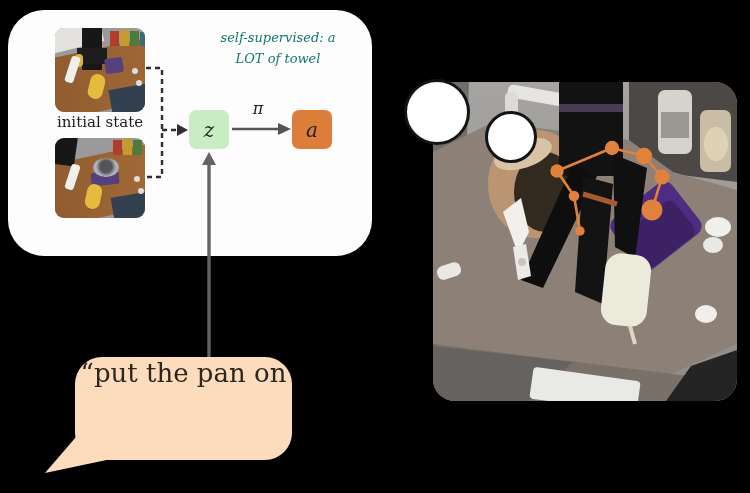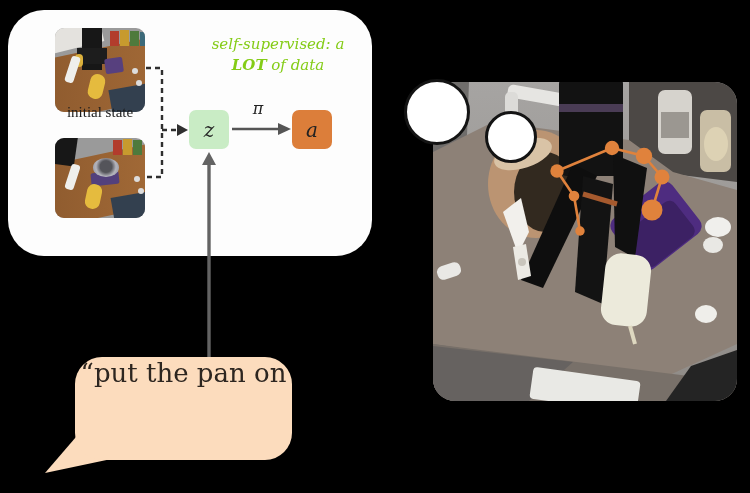--- a/index.html
+++ b/index.html
@@ -6,25 +6,25 @@
   #stage{position:relative;width:750px;height:493px;background:#000;overflow:hidden;
          font-family:"DejaVu Serif","Liberation Serif",serif;}
   .abs{position:absolute;}
   
   #panel{left:8px;top:10px;width:364px;height:246px;background:#fdfdfd;border-radius:36px;}
   .thumb{width:90px;overflow:hidden;border-radius:9px;background:#9a9a9a;}
   #thumb-initial{left:55px;top:28px;height:84px;}
   #thumb-goal{left:55px;top:138px;height:80px;}
   .thumb .abs{position:absolute;}
   .caption{width:120px;text-align:center;font-size:15px;color:#1c1c1c;}
-  #caption-initial{left:40px;top:104px;font-family:Liberation Serif, serif;}
+  #caption-initial{left:40px;top:113px;}
   #caption-goal{left:40px;top:221px;}
-  #headline{left:192px;top:34px;width:172px;text-align:center;font-style:italic;
-            font-size:15px;line-height:21px;color:#84cc16;}
-  #headline b{font-weight:bold;margin-top:33px;}
+  #headline{left:192px;top:27px;width:172px;text-align:center;font-style:italic;
+            font-size:13px;line-height:21px;color:#0f766e;}
+  #headline b{font-weight:normal;margin-top:33px;}
   .node-box{width:40px;height:39px;border-radius:7px;display:flex;align-items:center;
             justify-content:center;font-style:italic;font-size:20px;color:#222;}
   #latent-box{left:189px;top:110px;background:#c9ecc5;}
   #action-box{left:292px;top:110px;background:#dc7e3a;}
   #policy-label{left:243px;top:99px;width:30px;text-align:center;font-style:italic;
                 font-size:16px;color:#222;}
   
   #bubble{left:75px;top:357px;width:217px;height:103px;background:#fcdcbd;border-radius:27px;
           display:flex;flex-direction:column;align-items:center;justify-content:space-between;}
   #bubble .line{font-size:26px;line-height:33px;color:#2d2620;text-align:center;}
@@ -74,21 +74,21 @@
     <div class="abs" style="left:36px;top:34px;width:28px;height:13px;background:#53407c;transform:rotate(-6deg);border-radius:2px;"></div>
     <div class="abs" style="left:38px;top:20px;width:26px;height:19px;background:radial-gradient(circle at 50% 45%,#54545a 35%,#b4b4bc 60%,#8d8d94);border-radius:50%;"></div>
     <div class="abs" style="left:31px;top:46px;width:15px;height:25px;background:#e5bb3e;border-radius:7px;transform:rotate(12deg);"></div>
     <div class="abs" style="left:13px;top:26px;width:9px;height:26px;background:#efefec;transform:rotate(18deg);border-radius:3px;"></div>
     <div class="abs" style="left:79px;top:38px;width:6px;height:6px;background:#ddd;border-radius:50%;"></div>
     <div class="abs" style="left:83px;top:50px;width:6px;height:6px;background:#ddd;border-radius:50%;"></div>
   </div>
 
   <div class="abs" id="headline">
     <span>self-supervised: a</span><br>
-    <b>LOT</b><span> of data</span>
+    <b>LOT</b><span> of towel</span>
   </div>
 
   <svg class="abs" id="overlay-svg" width="750" height="493" viewBox="0 0 750 493">
 
     <path d="M146 68 H162 V177 H146" fill="none" stroke="#2f2f2f" stroke-width="2.4" stroke-dasharray="5 4"></path>
     <path d="M162 130 H178" fill="none" stroke="#2f2f2f" stroke-width="2.4" stroke-dasharray="5 4"></path>
     <polygon points="177,124 188,130 177,136" fill="#2f2f2f"></polygon>
 
     <path d="M232 129 H279" fill="none" stroke="#555" stroke-width="2.6"></path>
     <polygon points="278,123 291,129 278,135" fill="#555"></polygon>

